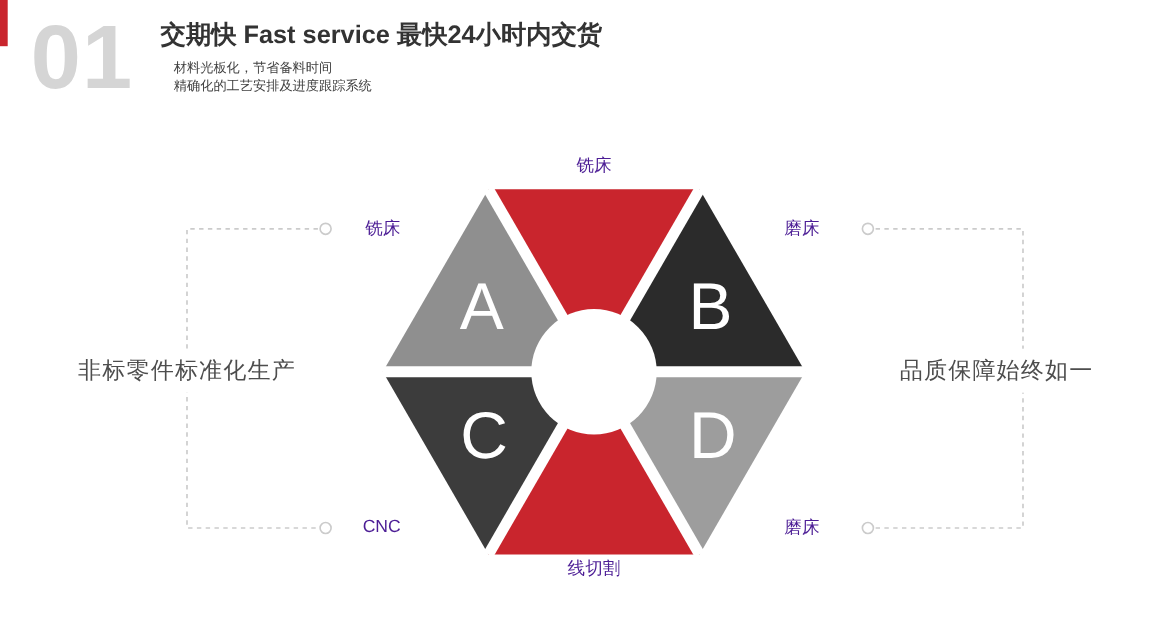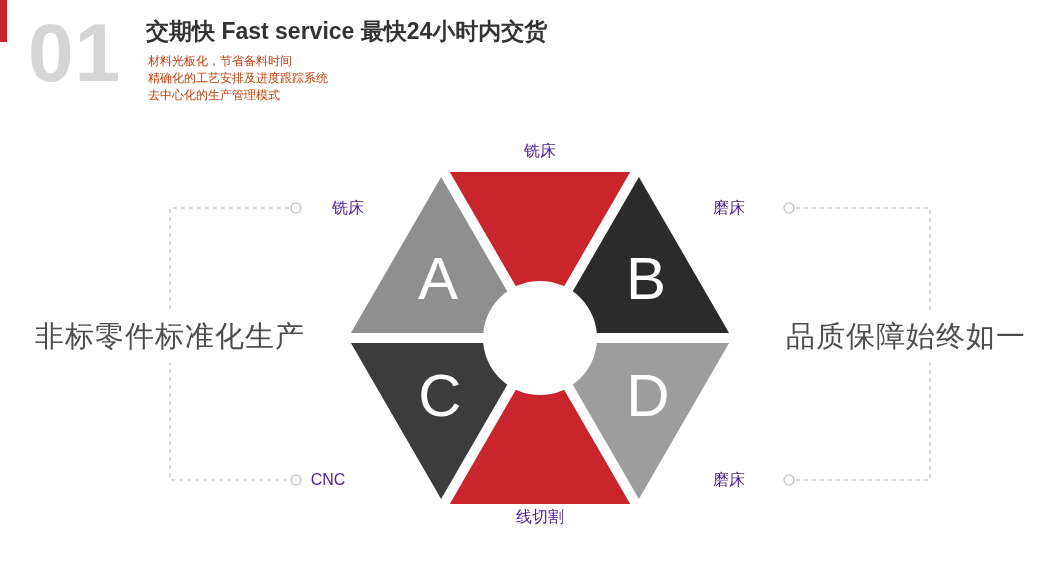--- a/index.html
+++ b/index.html
@@ -20,40 +20,40 @@
     font-size: 82px; font-weight: 800; line-height: 1;
     color: #d5d5d5; letter-spacing: 1px;
   }
   .title {
     position: absolute; left: 146px; top: 16px;
     font-size: 23px; font-weight: 600; color: #333333;
     white-space: nowrap;
     text-align: right;
   }
   .bullets {
-    position: absolute; left: 148px; top: 53px;
-    font-size: 12px; color: #c2410c; line-height: 17px;
+    position: absolute; left: 158px; top: 53px;
+    font-size: 12px; color: #404040; line-height: 17px;
   }
 
   .diagram-svg { position: absolute; left: 0; top: 0; }
 
   .dlabel {
     position: absolute; transform: translate(-50%, -50%);
     color: #4c1d95; font-size: 16px; white-space: nowrap;
   }
   .lbl-top          { left: 540px; top: 151px; }
   .lbl-left-top     { left: 348px; top: 208px; }
   .lbl-right-top    { left: 729px; top: 208px; }
-  .lbl-left-bottom  { left: 328px; top: 480px; }
+  .lbl-left-bottom  { left: 347px; top: 480px; }
   .lbl-right-bottom { left: 729px; top: 480px; }
   .lbl-bottom       { left: 540px; top: 517px; text-align: center; }
 
   .caption {
     position: absolute; transform: translate(-50%, -50%);
-    color: #4d4d4d; font-size: 29px; letter-spacing: 1px;
+    color: #4d4d4d; font-size: 21px; letter-spacing: 1px;
     background: #ffffff; padding: 6px 6px; white-space: nowrap;
   }
   .caption-left  { left: 170px; top: 337px; }
   .caption-right { left: 906px; top: 337px; }
 
   svg text.seg-letter {
     font-family: "Liberation Sans", "DejaVu Sans", sans-serif;
     font-size: 60px; fill: #ffffff; font-weight: 400;
   }
 </style>
@@ -64,21 +64,20 @@
 
   <div class="corner-accent"></div>
 
   <div class="big-number">01</div>
 
   <div class="title">交期快  Fast service 最快24小时内交货</div>
 
   <div class="bullets">
     <div>材料光板化，节省备料时间</div>
     <div>精确化的工艺安排及进度跟踪系统</div>
-    <div>去中心化的生产管理模式</div>
   </div>
 
   <svg class="diagram-svg" width="1060" height="576" viewBox="0 0 1060 576">
 
     <g>
       <path d="M289 208 H170 V480 H289" fill="none" stroke="#cbcbcb" stroke-width="1.5" stroke-dasharray="4 4"></path>
       <circle cx="296" cy="208" r="5" fill="#ffffff" stroke="#cbcbcb" stroke-width="1.5"></circle>
       <circle cx="296" cy="480" r="5" fill="#ffffff" stroke="#cbcbcb" stroke-width="1.5"></circle>
     </g>
 

